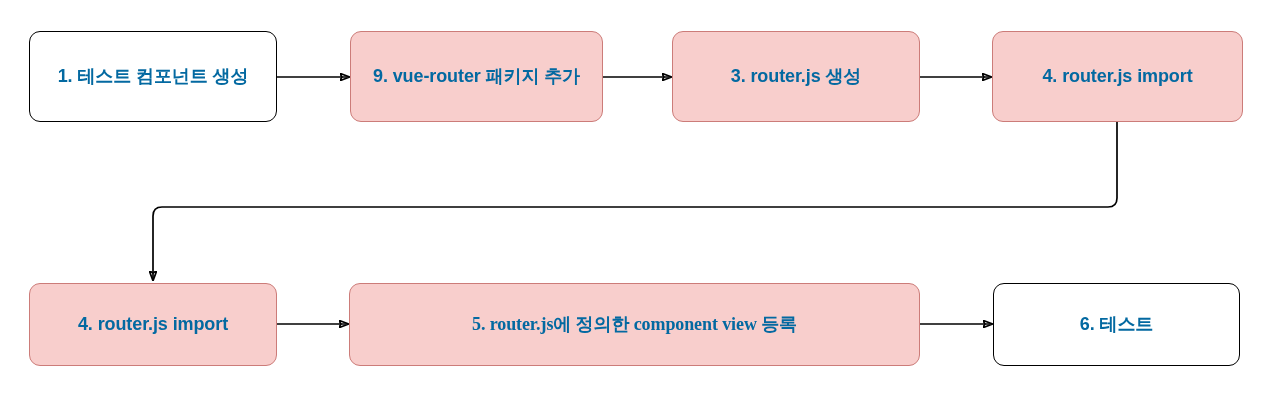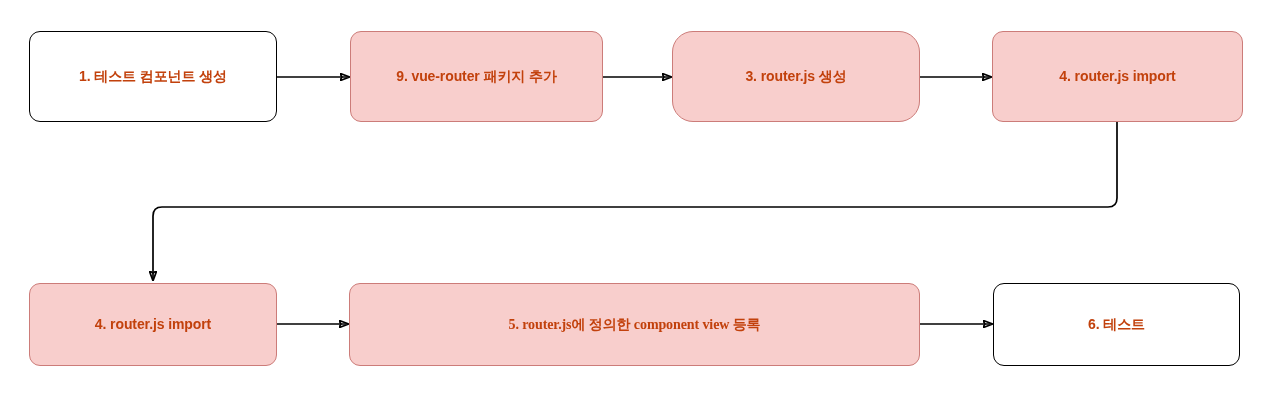--- a/index.html
+++ b/index.html
@@ -20,23 +20,23 @@
   .node {
     position: absolute;
     box-sizing: border-box;
     display: flex;
     align-items: center;
     justify-content: center;
     text-align: center;
     border-radius: 11px;
     border-style: solid;
     border-width: 1.6px;
-    font-size: 14px;
+    font-size: 18px;
     font-weight: bold;
-    color: #c2410c;
+    color: #0369a1;
     line-height: 1.25;
     padding: 17px 10px;
     letter-spacing: -0.1px;
   }
   .node.pink {
     background: #f8cecc;
     border-color: #cc7c79;
   }
   .node.plain {
     background: #ffffff;
@@ -88,21 +88,21 @@
   </svg>
 
   <div class="node plain" style="left:29px; top:31px; width:248px; height:91px;">
     <span class="node-label">1. 테스트 컴포넌트 생성</span>
   </div>
 
   <div class="node pink" style="left:350px; top:31px; width:253px; height:91px;">
     <span class="node-label">9. vue-router 패키지 추가</span>
   </div>
 
-  <div class="node pink" style="left:672px; top:31px; width:248px; height:91px;border-radius:21px;">
+  <div class="node pink" style="left:672px; top:31px; width:248px; height:91px;">
     <span class="node-label">3. router.js 생성</span>
   </div>
 
   <div class="node pink" style="left:992px; top:31px; width:251px; height:91px;">
     <span class="node-label">4. router.js import</span>
   </div>
 
   <div class="node pink" style="left:29px; top:283px; width:248px; height:83px;">
     <span class="node-label">4. router.js import</span>
   </div>

